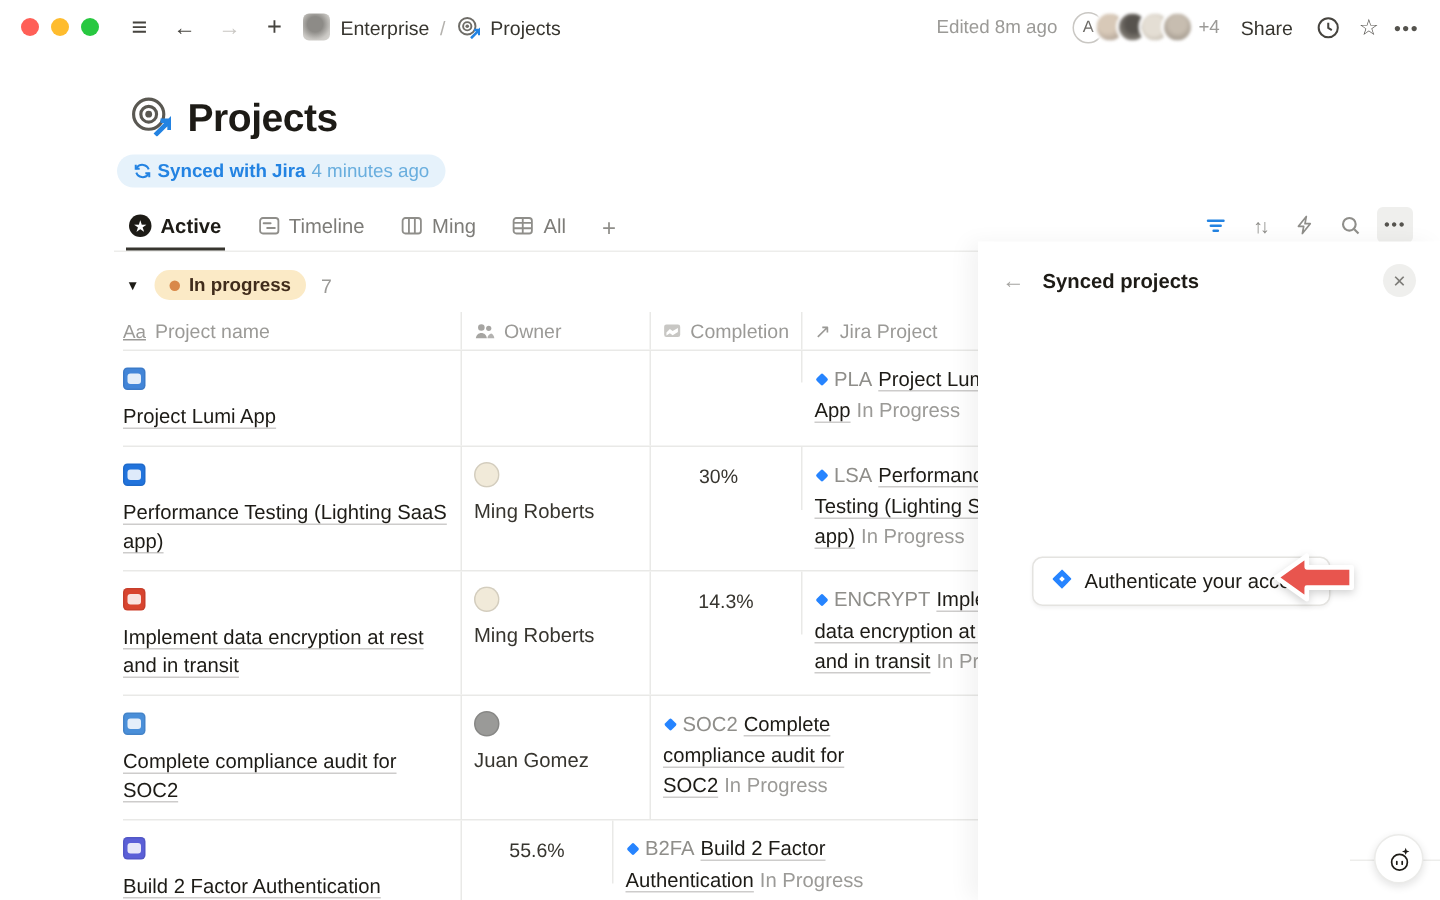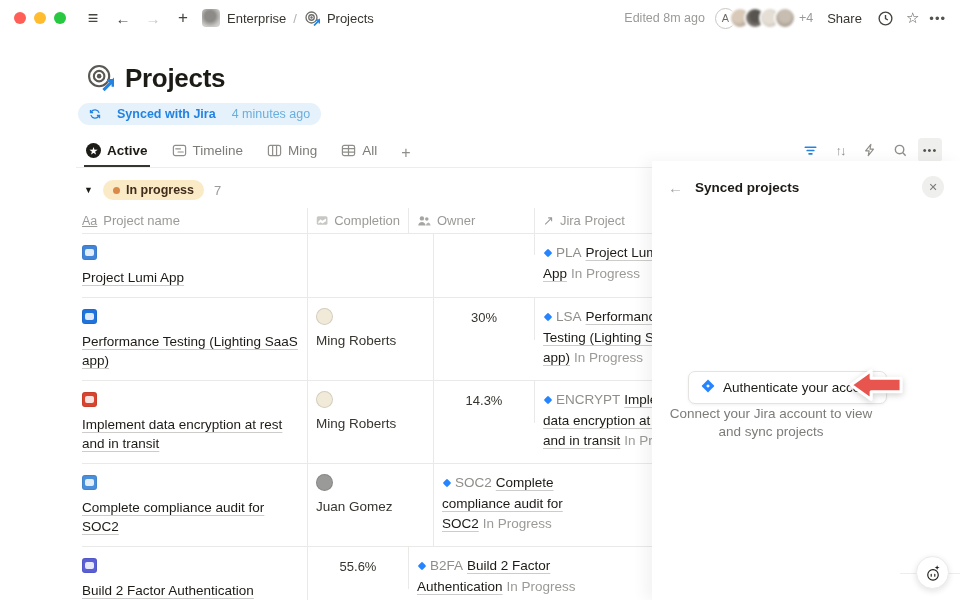--- a/index.html
+++ b/index.html
@@ -30,21 +30,21 @@
   .av.blur3 { background: radial-gradient(circle at 45% 45%, #e4ded4 0 45%, #b0a79a 100%); filter: blur(1px); }
   .av.blur4 { background: radial-gradient(circle at 50% 40%, #c7bdb0 0 40%, #8c8378 100%); filter: blur(1px); }
   .plus4 { color: #9b9a97; font-size: 12.5px; margin-left: 3px; }
   .share { font-size: 13px; color: #37352f; padding: 3px 4px; border-radius: 4px; cursor: default; }
   .tb-svg { width: 20px; height: 20px; display: inline-flex; align-items: center; justify-content: center; }
   .star-o { font-size: 15px; color: #55534e; }
   .dots { color: #55534e; font-size: 13px; letter-spacing: 1px; }
   
   .title-row { display: flex; align-items: center; gap: 11px; margin: 27px 0 9px 86px; }
   h1 { font-size: 26px; font-weight: 700; color: #1d1b16; letter-spacing: -0.3px; }
-  .sync-pill { display: inline-flex; align-items: center; gap: 16px; margin-left: 78px;
+  .sync-pill { display: inline-flex; align-items: center; gap: 4px; margin-left: 78px;
                background: #e6f2fb; border-radius: 20px; padding: 4px 11px; font-size: 12.5px; justify-content: flex-end; }
   .sync-pill .lbl { color: #2383e2; font-weight: 600; }
   .sync-pill .time { color: #69aede; }
   
   .tabs-row { display: flex; align-items: center; margin: 12px 16px 0 76px;
               border-bottom: 1px solid #ededeb; position: relative; padding-left: 8px; }
   .tab { display: flex; align-items: center; gap: 6px; font-size: 13.5px; color: #7d7c78;
          padding: 6px 2px 9px; margin-right: 20px; cursor: default; }
   .tab.active { color: #1d1b16; font-weight: 600; box-shadow: inset 0 -2px 0 #37352f; }
   .tabicon { display: inline-flex; }
@@ -80,21 +80,21 @@
   .picon { width: 15px; height: 15px; border-radius: 3px; flex: 0 0 15px; margin-top: 2px;
            box-shadow: inset 0 0 0 1px rgba(0,0,0,.08); position: relative; }
   .picon::after { content: ""; position: absolute; left: 3px; top: 4px; right: 3px; bottom: 4px;
                   background: rgba(255,255,255,.85); border-radius: 2px; }
   .ntext { text-decoration: underline; text-decoration-color: rgba(55,53,47,.25);
            text-underline-offset: 2.5px; text-decoration-thickness: 1px; }
   .cell.owner { width: 126px; display: flex; gap: 8px; align-items: flex-start; color: #37352f; }
   .avatar { width: 17px; height: 17px; border-radius: 50%; flex: 0 0 17px; margin-top: 1px;
             box-shadow: inset 0 0 0 1px rgba(0,0,0,.12); }
   .cell.comp { width: 101px; display: flex; align-items: center; gap: 6px; align-self: flex-start; padding-top: 12px; }
-  .pct { color: #37352f; font-size: 13px; min-width: 36px; text-align: center; }
+  .pct { color: #37352f; font-size: 13px; min-width: 36px; }
   .bar { flex: 1; height: 4px; border-radius: 2px; background: #e5e4e1; overflow: hidden; }
   .fill { display: block; height: 100%; background: #5b8f6e; border-radius: 2px; }
   .cell.jira { width: 225px; padding-right: 58px; line-height: 1.5; color: #8f8e8a; }
   .jdi { display: inline-block; margin-right: 3px; vertical-align: -1px; }
   .jkey { color: #8f8e8a; margin-right: 4px; }
   .jname { color: #1d1b16; font-weight: 500; text-decoration: underline;
            text-decoration-color: rgba(55,53,47,.25); text-underline-offset: 2.5px; margin-right: 4px; }
   .jstatus { color: #9b9a97; }
   
   .panel { position: absolute; left: 652px; top: 161px; width: 308px; height: 439px; background: #fff;
@@ -259,36 +259,36 @@
   <span class="group-count">7</span>
 </div>
 
 
 <div class="table">
   <div class="thead">
     <div class="th col-name vb">
       <span class="aa">Aa</span>
       <span>Project name</span>
     </div>
-    <div class="th col-comp vb">
-      <svg width="13" height="13" viewBox="0 0 16 16">
-          <rect x="1" y="2.5" width="14" height="11" rx="2" fill="#c8c7c4"></rect>
-          <path d="M3 9.5l3-3 2.4 1.8L13 5.5v3.6L8.4 12 6 10.2l-3 2z" fill="#fff"></path>
-        </svg>
-      <span>Completion</span>
-    </div>
     <div class="th col-owner vb">
       <svg width="14" height="14" viewBox="0 0 16 16" fill="#a6a5a2">
           <circle cx="5.6" cy="5" r="2.5"></circle>
           <circle cx="11.2" cy="5.6" r="2"></circle>
           <path d="M1.4 13.2c.2-2.3 2-4 4.2-4s4 1.7 4.2 4z"></path>
           <path d="M10.2 13.2c.2-1.8 1.3-3.2 2.8-3.6 1.3.4 2.3 1.7 2.5 3.6z" opacity=".85"></path>
         </svg>
       <span>Owner</span>
     </div>
+    <div class="th col-comp vb">
+      <svg width="13" height="13" viewBox="0 0 16 16">
+          <rect x="1" y="2.5" width="14" height="11" rx="2" fill="#c8c7c4"></rect>
+          <path d="M3 9.5l3-3 2.4 1.8L13 5.5v3.6L8.4 12 6 10.2l-3 2z" fill="#fff"></path>
+        </svg>
+      <span>Completion</span>
+    </div>
     <div class="th col-jira">
       <span>↗</span>
       <span>Jira Project</span>
     </div>
   </div>
 
   <div class="trow" style="min-height:42px">
     <div class="cell name vb">
       <span class="picon" style="background: rgb(66, 133, 216);"></span>
       <span class="ntext">Project Lumi App</span>
@@ -413,21 +413,20 @@
           <path fill="#2684ff" d="M22.3 11.2 12.8 1.7 12 1l-7.1 7.1-3.2 3.1a1.1 1.1 0 0 0 0 1.6l6.5 6.5L12 23l7.1-7.1.1-.1 3.1-3.1a1.1 1.1 0 0 0 0-1.5ZM12 15.2 8.8 12 12 8.8 15.2 12Z"></path>
         </svg>
     </span>
     <span>Authenticate your access</span>
   </div>
   <span class="red-arrow">
     <svg width="56" height="38" viewBox="0 0 58 38">
         <path d="M24 4 v8 h31 v14 h-31 v8 L3 19 Z" fill="#e8554e" stroke="#ffffff" stroke-width="3.2" stroke-linejoin="round"></path>
       </svg>
   </span>
-  <div class="p-caption">Connect your Jira account to view and sync projects</div>
 </div>
 
 
 <div class="ai-line"></div>
 <div class="ai-btn">
   <svg width="18" height="18" viewBox="0 0 24 24">
     <g fill="none" stroke="#1d1b16" stroke-width="1.5" stroke-linecap="round">
       <path d="M5 14.5c0-4 3.1-7 7-7 3.9 0 7 3 7 7s-3.1 7-7 7c-3.9 0-7-3-7-7Z"></path>
       <path d="M9.6 13.8v2.4M14.4 13.8v2.4"></path>
     </g>

